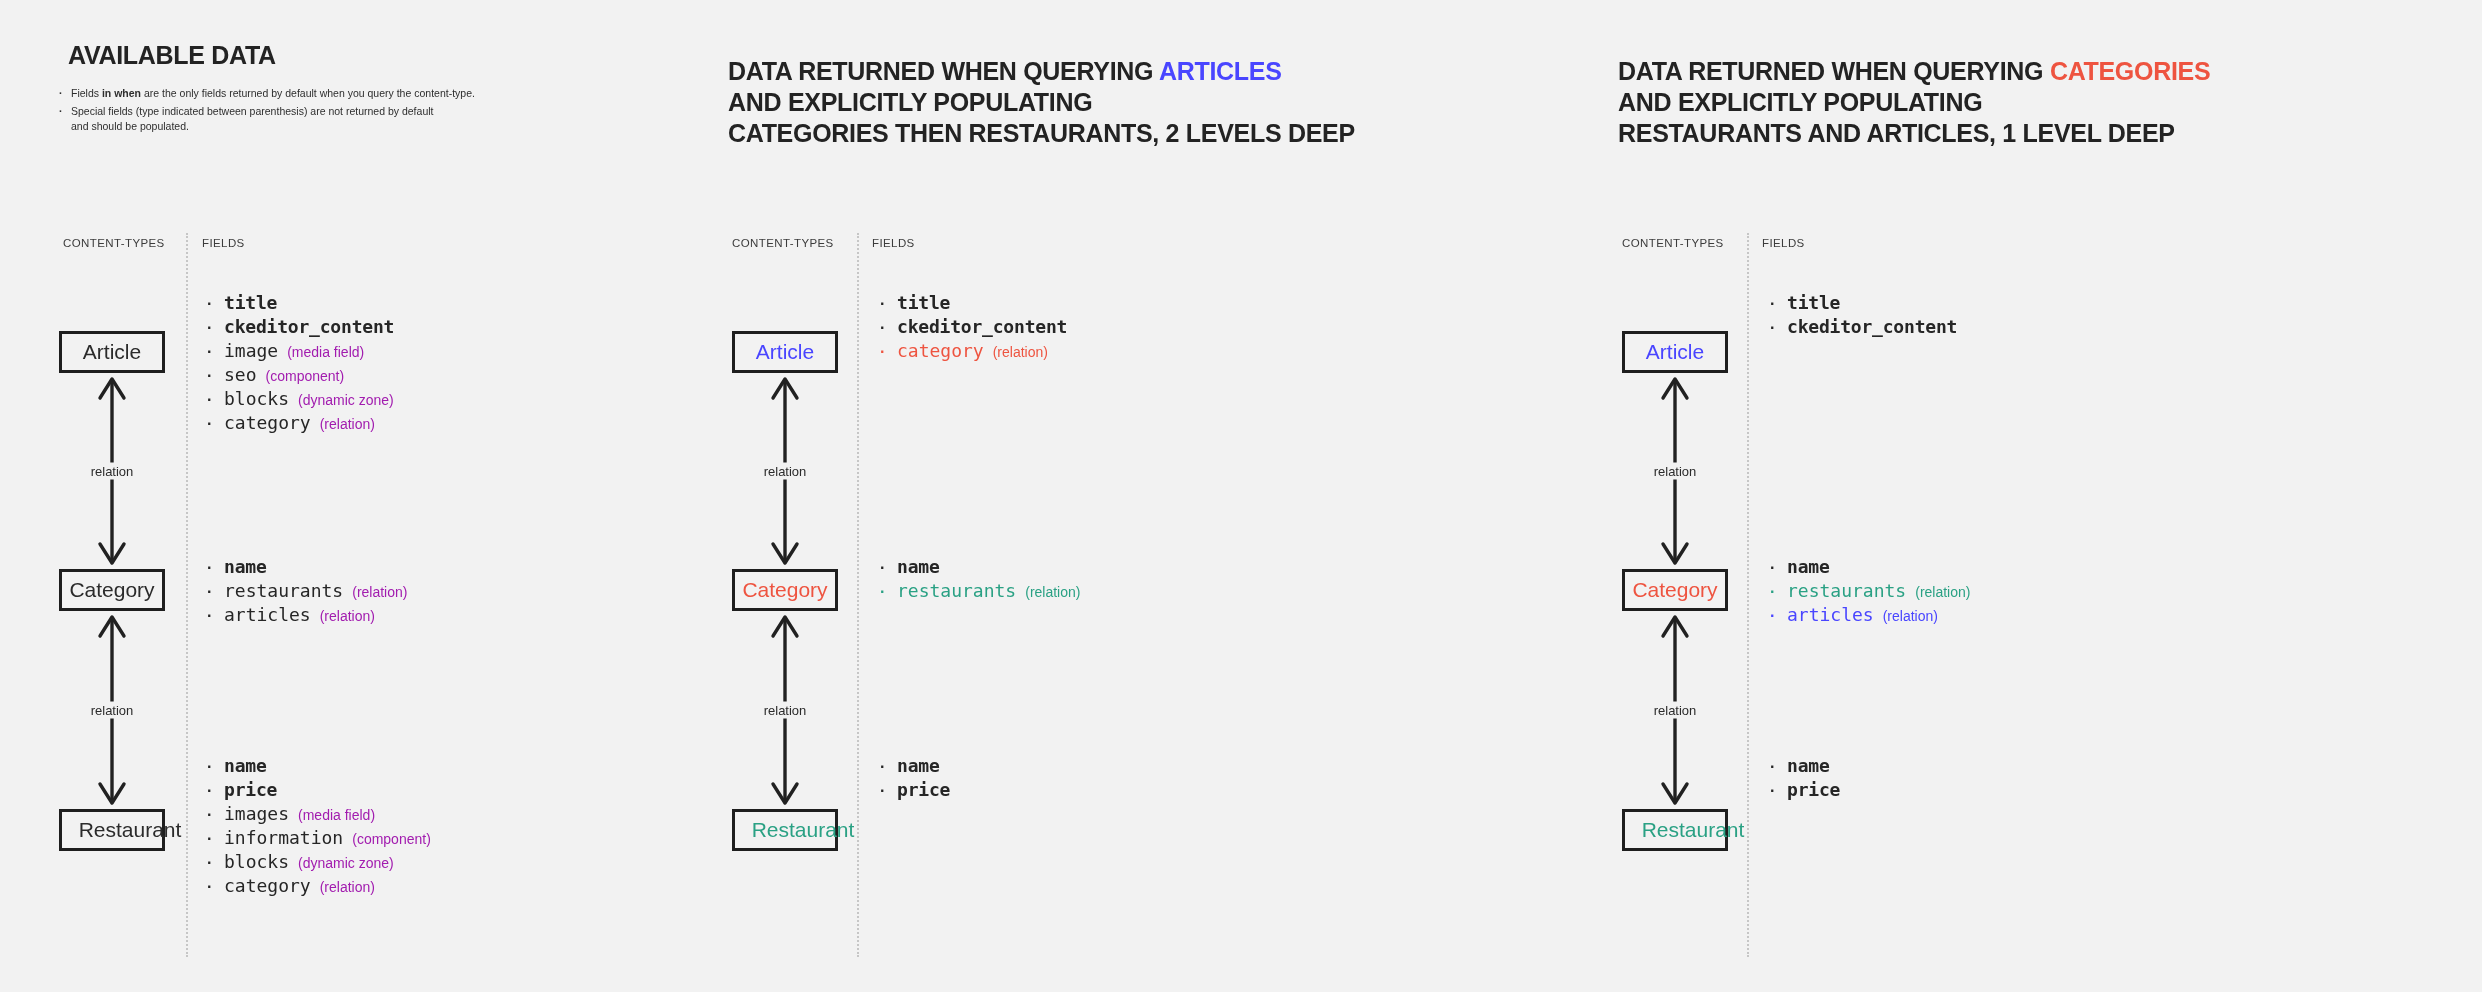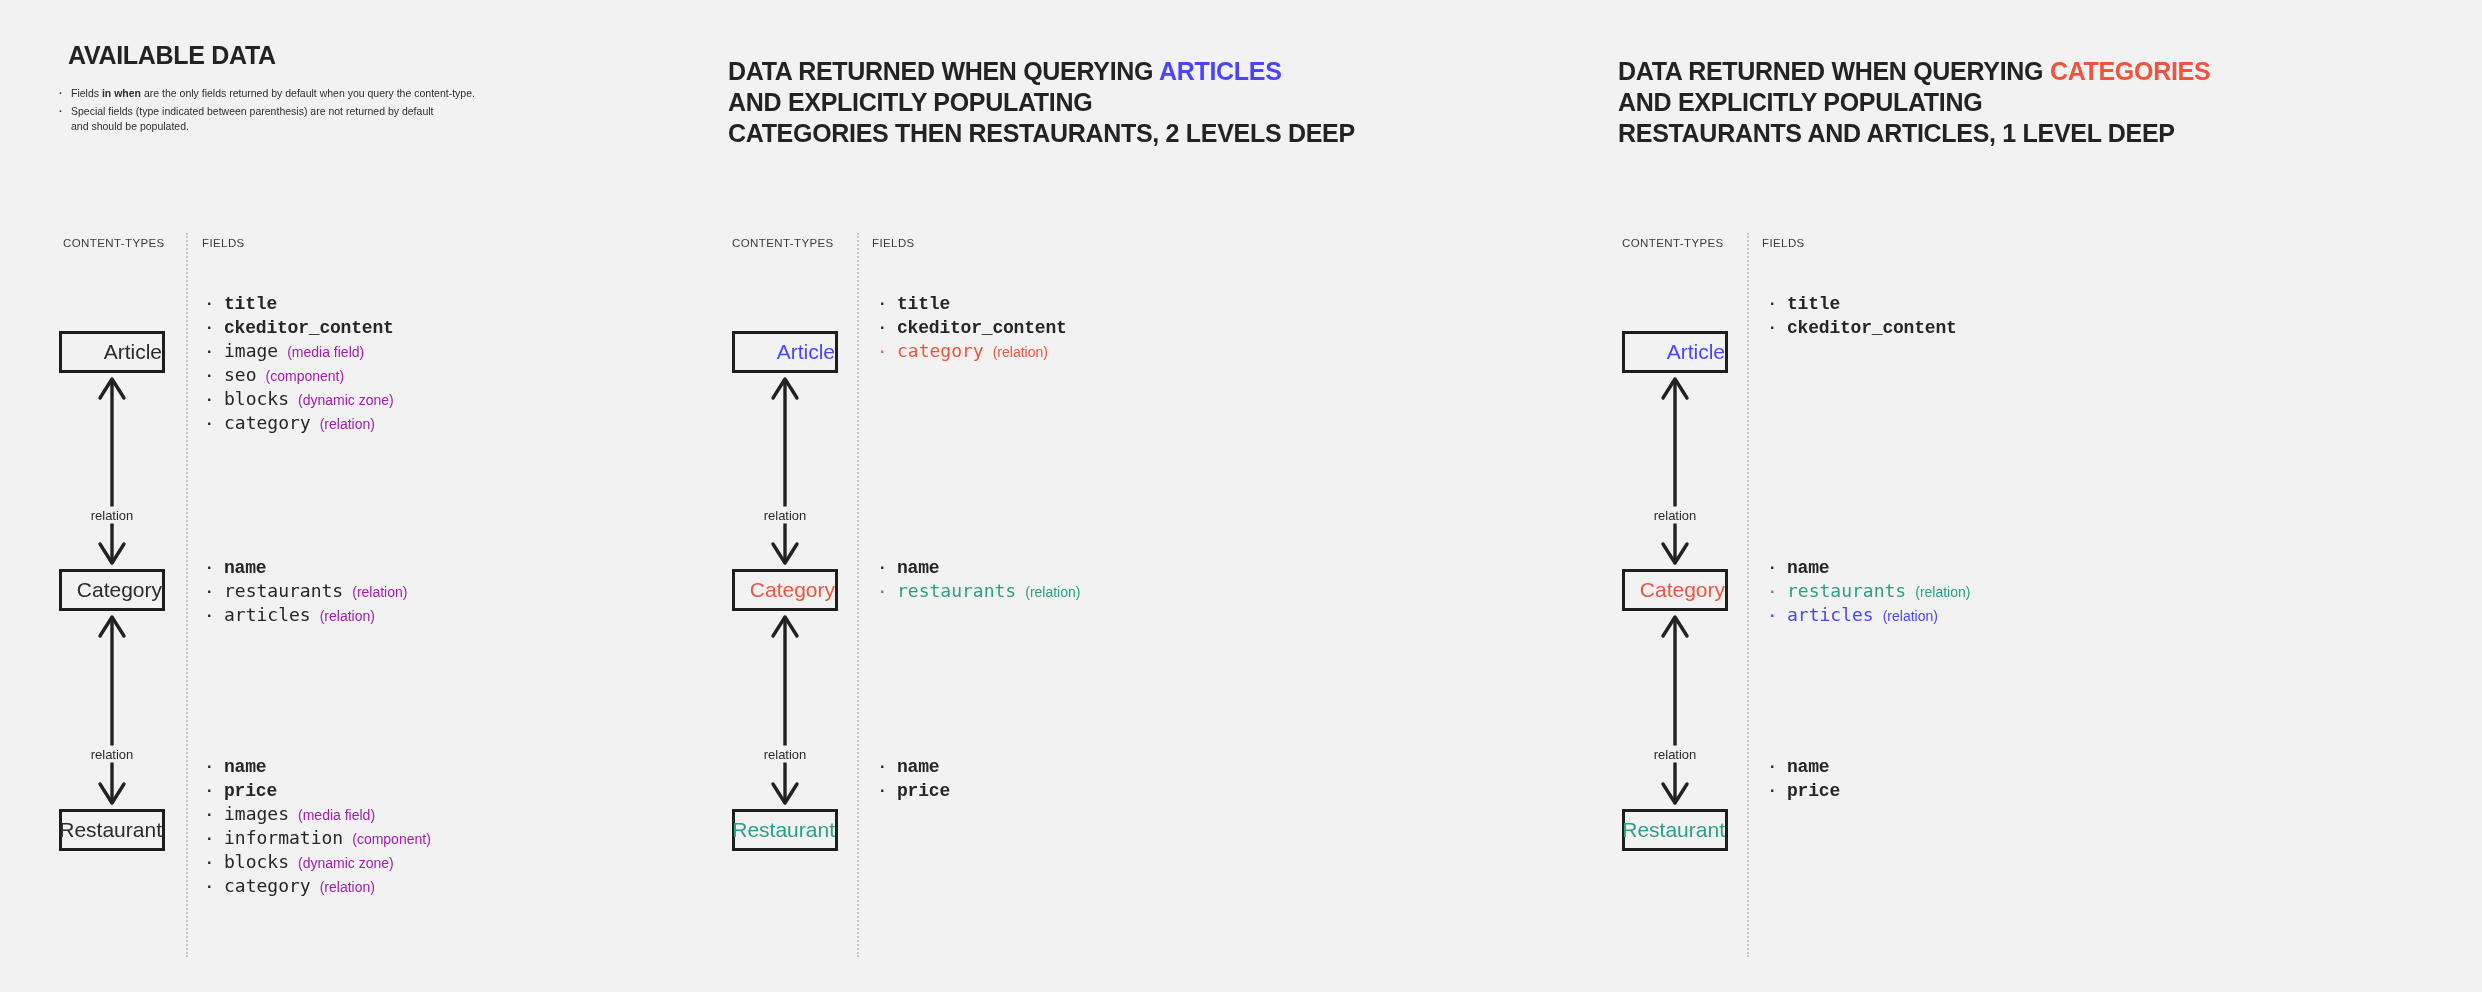--- a/index.html
+++ b/index.html
@@ -50,58 +50,58 @@
   #panel1 .f-head{left:162px;}
   #panel2 .ct-head,#panel3 .ct-head{left:12px;}
   #panel2 .f-head,#panel3 .f-head{left:152px;}
 
   .divider{position:absolute;top:233px;height:724px;width:0;border-left:2px dotted #c6c6c6;}
   #panel1 .divider{left:146px;}
   #panel2 .divider,#panel3 .divider{left:137px;}
 
   .node{
     position:absolute;width:106px;height:42px;border:3px solid #1e1e1e;
-    background:var(--bg);display:flex;align-items:center;justify-content:flex-end;
+    background:var(--bg);display:flex;align-items:center;justify-content:center;
     font-size:21px;color:#2b2b2b;white-space:nowrap;
   }
   #panel1 .node{left:19px;}
   #panel2 .node,#panel3 .node{left:12px;}
   .node-article{top:331px;}
   .node-category{top:569px;}
   .node-restaurant{top:809px;padding-left:36px;}
   .t-blue{color:var(--blue);}
   .t-red{color:var(--red);}
   .t-teal{color:var(--teal);}
 
   .connector{position:absolute;width:44px;}
   #panel1 .connector{left:50px;}
   #panel2 .connector,#panel3 .connector{left:43px;}
   .conn1{top:373px;height:196px;}
   .conn2{top:611px;height:198px;}
   .connector svg{position:absolute;left:0;top:0;}
   .rel-label{
     position:absolute;left:50%;top:50%;transform:translate(-50%,-50%);
-    background:var(--bg);padding:1px 4px;font-size:13px;color:#2b2b2b;margin-top:44px;
+    background:var(--bg);padding:1px 4px;font-size:13px;color:#2b2b2b;
   }
 
   .fieldlist{position:absolute;}
   #panel1 .fieldlist{left:167px;}
   #panel2 .fieldlist,#panel3 .fieldlist{left:160px;}
   .fl-article{top:291px;}
   .fl-category{top:555px;}
   .fl-restaurant{top:754px;}
   .frow{
     height:24px;line-height:24px;white-space:nowrap;
     font-family:"DejaVu Sans Mono",monospace;font-size:18px;color:#262626;
   }
   .frow::before{
     content:"\00B7";display:inline-block;width:17px;
     font-family:"Liberation Sans",sans-serif;font-weight:bold;font-size:16px;
   }
-  .frow.bold .fname{font-weight:bold;letter-spacing:-0.2px;font-family:Liberation Mono, monospace;}
+  .frow.bold .fname{font-weight:bold;letter-spacing:-0.2px;}
   .ftype{font-family:"Liberation Sans",sans-serif;font-size:14px;color:#a21caf;margin-left:9px;}
   .frow.red{color:var(--red);}
   .frow.teal{color:var(--teal);}
   .frow.blue{color:var(--blue);}
   .frow.red .ftype,.frow.teal .ftype,.frow.blue .ftype{color:inherit;}
 </style>
 </head>
 <body>
 
 <section class="panel" id="panel1">

